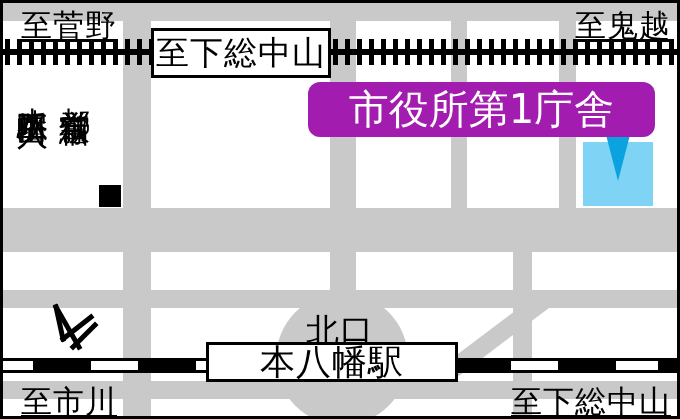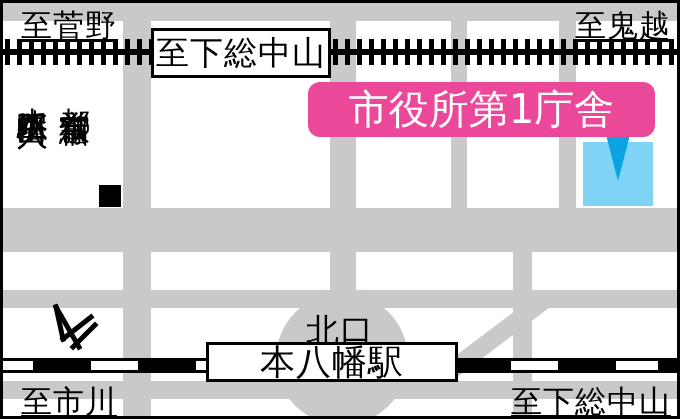--- a/index.html
+++ b/index.html
@@ -58,21 +58,21 @@
     writing-mode:vertical-rl;
     text-orientation:upright;
     color:#000;
     font-family:"DejaVu Sans","Liberation Sans",sans-serif;
     letter-spacing:2px;white-space:nowrap;line-height:1;
   }
 
   
   .callout{
     position:absolute;
-    background:#ec4899;
+    background:#a21caf;
     border-radius:12px;
     display:flex;align-items:center;justify-content:center;
     color:#fff;white-space:nowrap;
     font-family:"DejaVu Sans","Liberation Sans",sans-serif;
     letter-spacing:0px;
     box-sizing:border-box;
   }
   .callout-tail{
     position:absolute;
     width:0;height:0;

